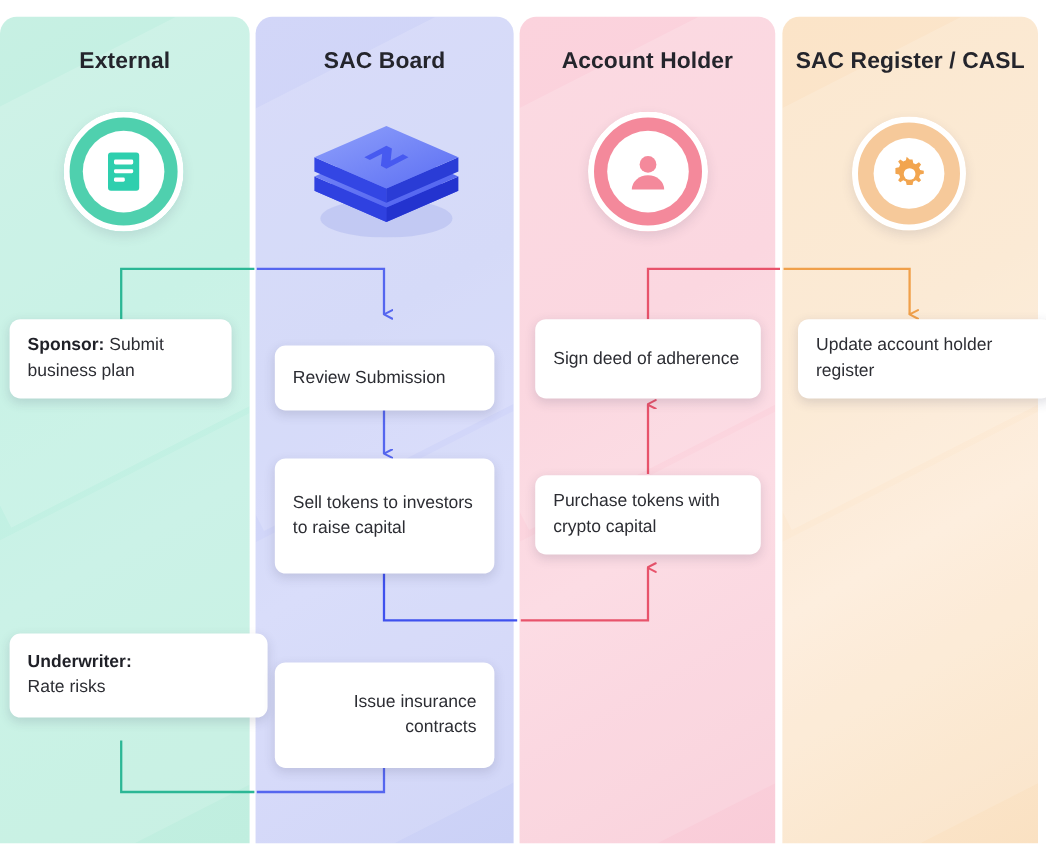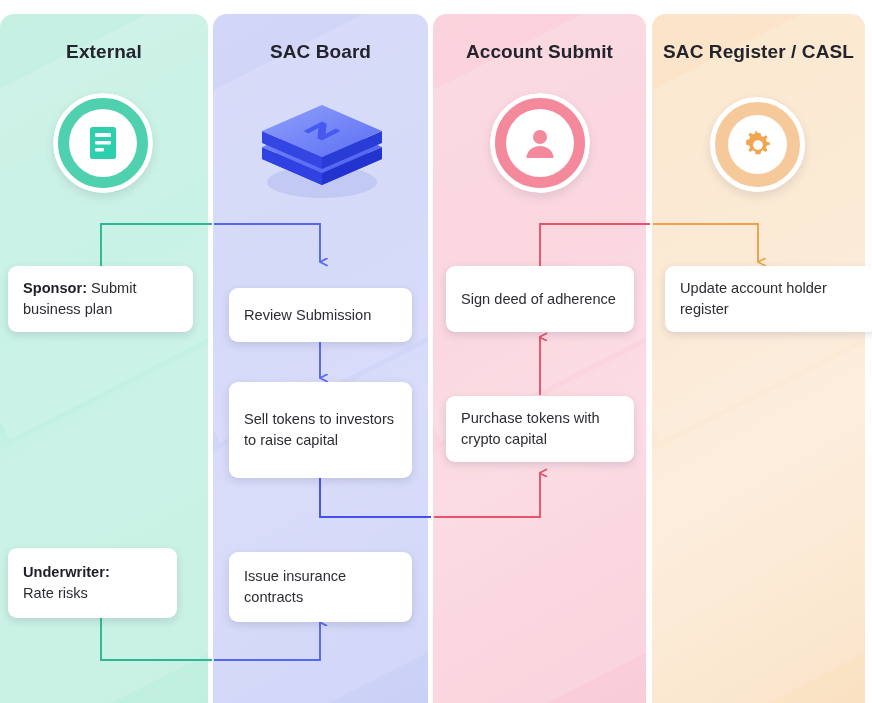--- a/index.html
+++ b/index.html
@@ -147,21 +147,21 @@
   </div>
   <div class="lane" id="lane-holder">
     <div class="lane-sheen"></div>
   </div>
   <div class="lane" id="lane-register">
     <div class="lane-sheen"></div>
   </div>
 
   <div class="lane-title" style="left:0px;width:208px;">External</div>
   <div class="lane-title" style="left:213px;width:215px;text-align:center;">SAC Board</div>
-  <div class="lane-title" style="left:433px;width:213px;">Account Submit</div>
+  <div class="lane-title" style="left:433px;width:213px;">Account Holder</div>
   <div class="lane-title" style="left:652px;width:213px;">SAC Register / CASL</div>
 
   <div class="icon-wrap" id="icon-external" style="left:53px;">
     <div class="ring"></div>
     <div class="ring-outer"></div>
     <div class="ring-inner">
       <svg width="34" height="36" viewBox="0 0 34 36">
         <rect x="4" y="2" width="26" height="32" rx="2.5" fill="#2ecfae"></rect>
         <rect x="9" y="8" width="16" height="4" rx="1.2" fill="#ffffff"></rect>
         <rect x="9" y="16" width="16" height="3.4" rx="1.2" fill="#ffffff"></rect>
@@ -279,23 +279,23 @@
   </div>
 
   <div class="node" style="left:229px;top:382px;width:183px;height:96px;">
     <span>Sell tokens to investors to raise capital</span>
   </div>
 
   <div class="node" style="left:446px;top:396px;width:188px;height:66px;">
     <span>Purchase tokens with crypto capital</span>
   </div>
 
-  <div class="node" style="left:8px;top:548px;width:169px;height:70px;">
+  <div class="node" style="left:8px;top:528px;width:215px;height:70px;">
     <span>
       <b>Underwriter:</b><br><span>Rate risks</span>
     </span>
   </div>
 
-  <div class="node" style="left:229px;top:552px;width:183px;height:70px;">
+  <div class="node" style="left:229px;top:552px;width:183px;height:88px;text-align:right;">
     <span>Issue insurance contracts</span>
   </div>
 
 </div>
 
 </body></html>

